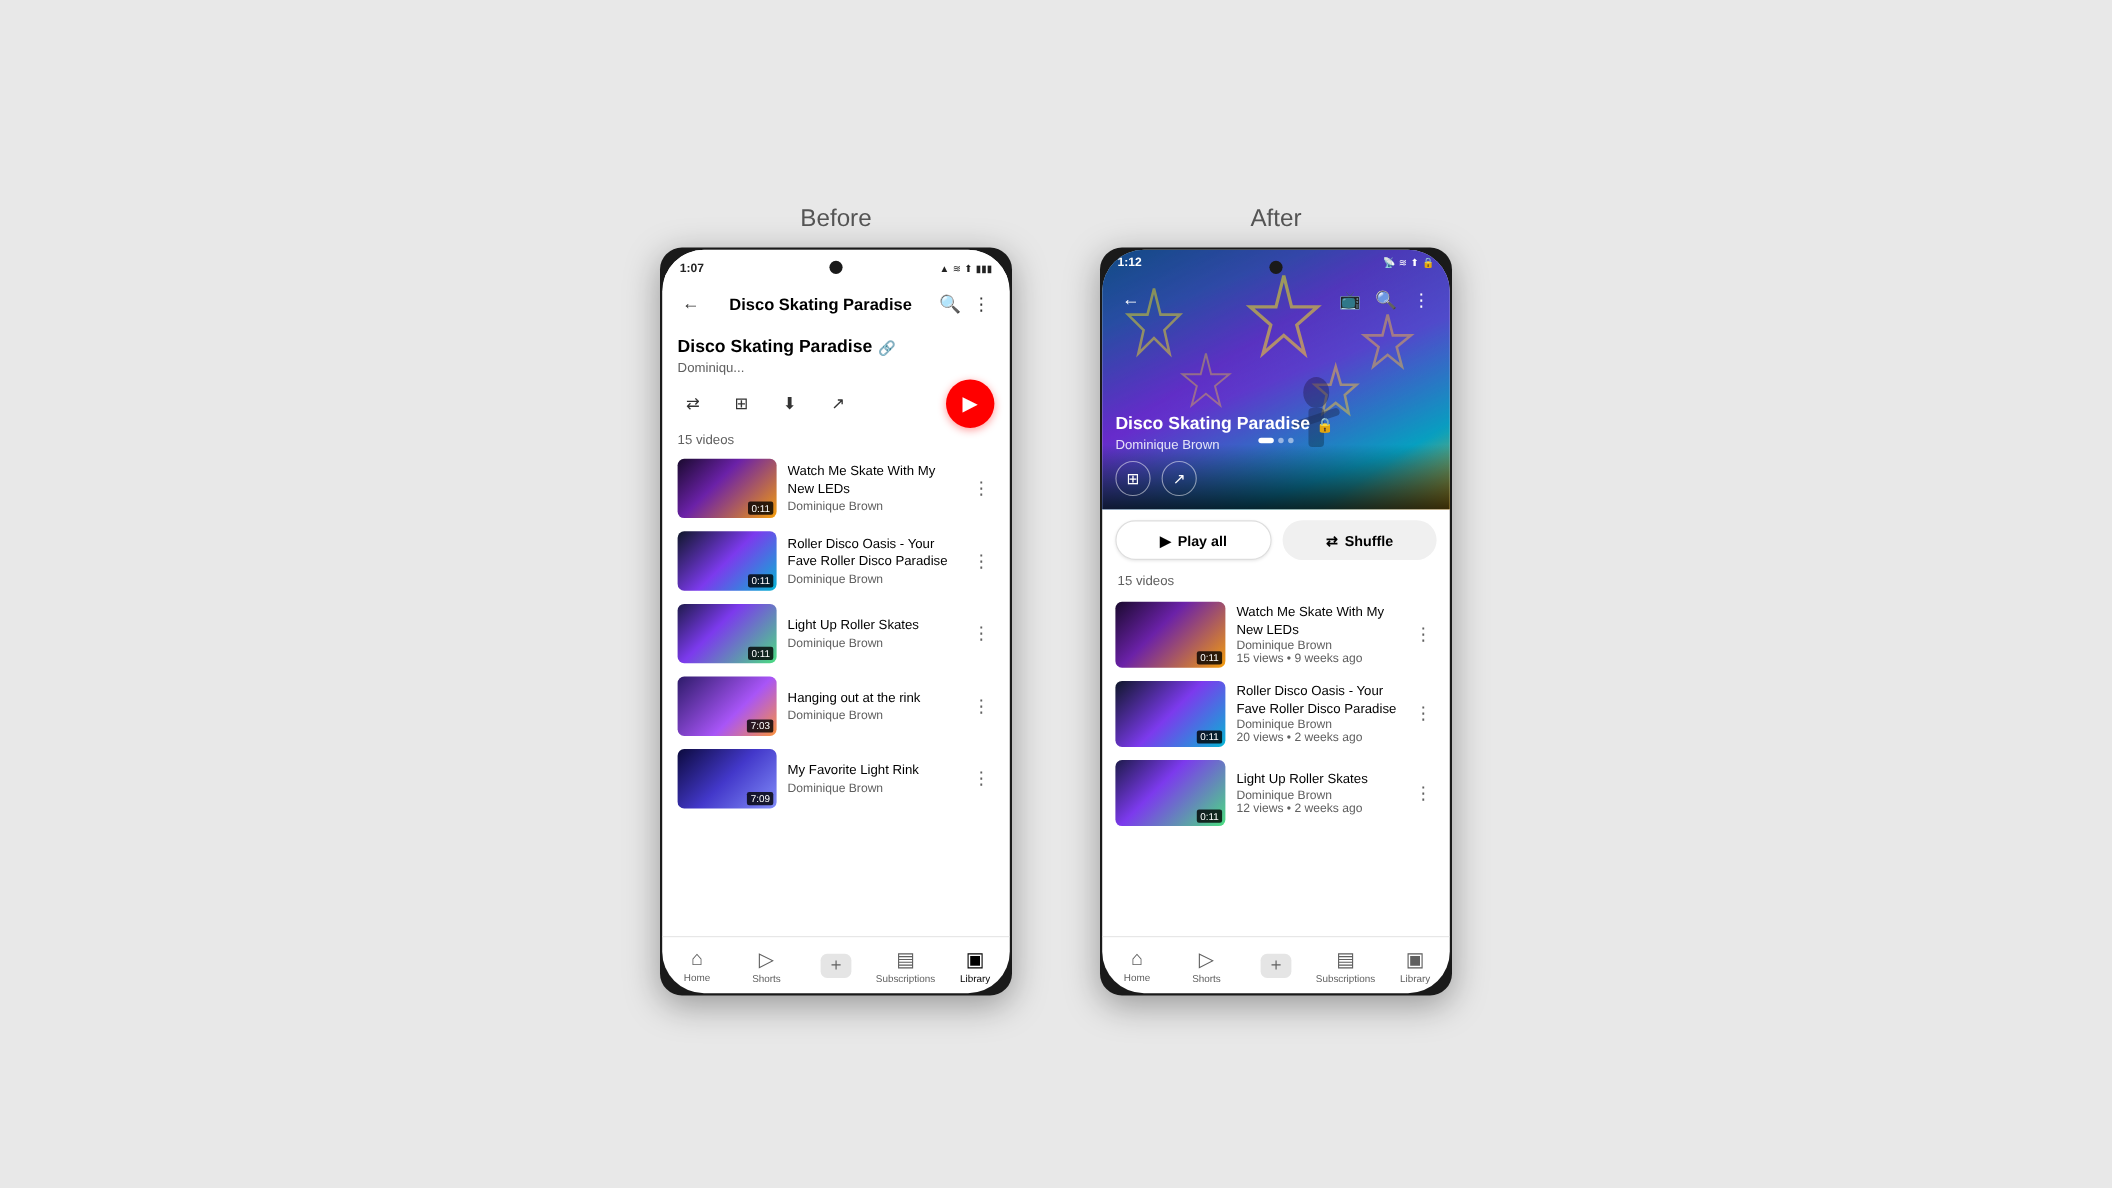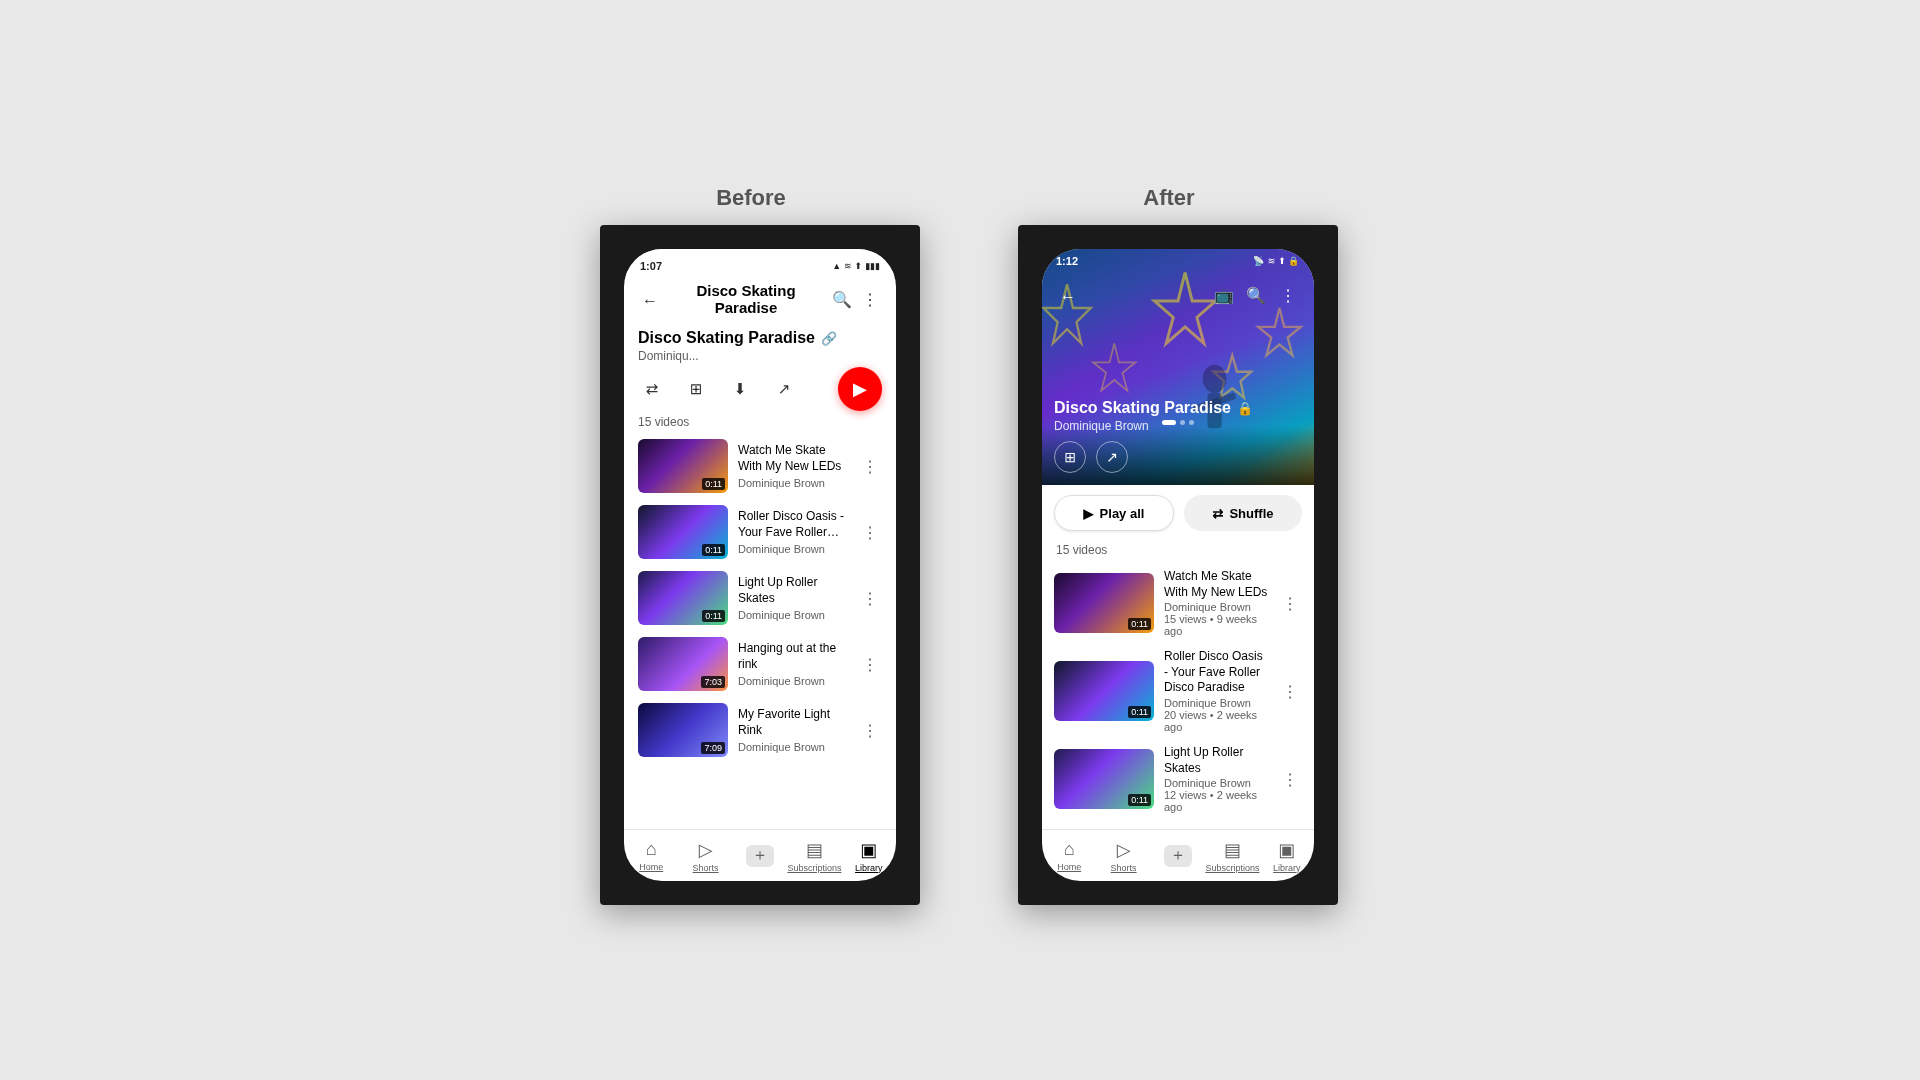--- a/index.html
+++ b/index.html
@@ -25,32 +25,31 @@
     .phone-section {
       display: flex;
       flex-direction: column;
       align-items: center;
       gap: 14px;
     }
 
     .section-label {
       font-size: 22px;
       color: #555;
-      font-weight: 700;
+      font-weight: 400;
     }
 
     .phone-frame {
       width: 320px;
       height: 680px;
       background: #1a1a1a;
-      border-radius: 4px;
-      padding: 24px;
+      border-radius: 20px;
+      padding: 2px;
       box-shadow: 0 8px 32px rgba(0,0,0,0.35);
       position: relative;
-      margin-left: 18px;
     }
 
     .phone-screen {
       width: 100%;
       height: 100%;
       background: #fff;
       border-radius: 38px;
       overflow: hidden;
       display: flex;
       flex-direction: column;
@@ -285,21 +284,20 @@
     }
 
     .nav-item-icon {
       font-size: 18px;
       color: #606060;
     }
 
     .nav-item-label {
       font-size: 9px;
       color: #606060;
-      text-decoration: underline;
     }
 
     .nav-item.active .nav-item-icon,
     .nav-item.active .nav-item-label {
       color: #000;
     }
 
     
     .after-screen {
       position: relative;

